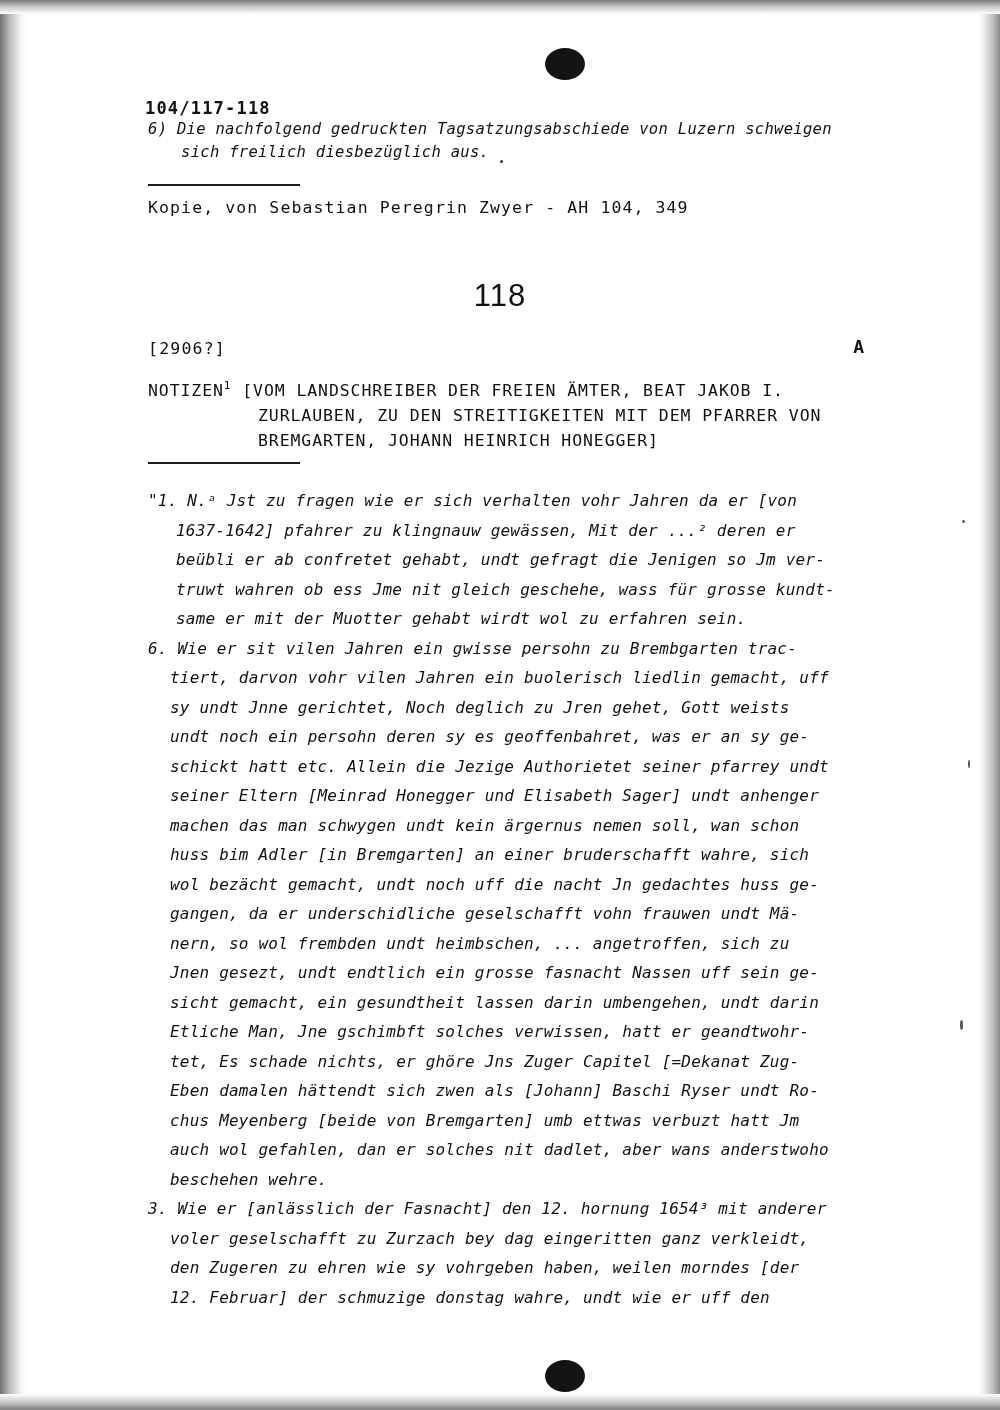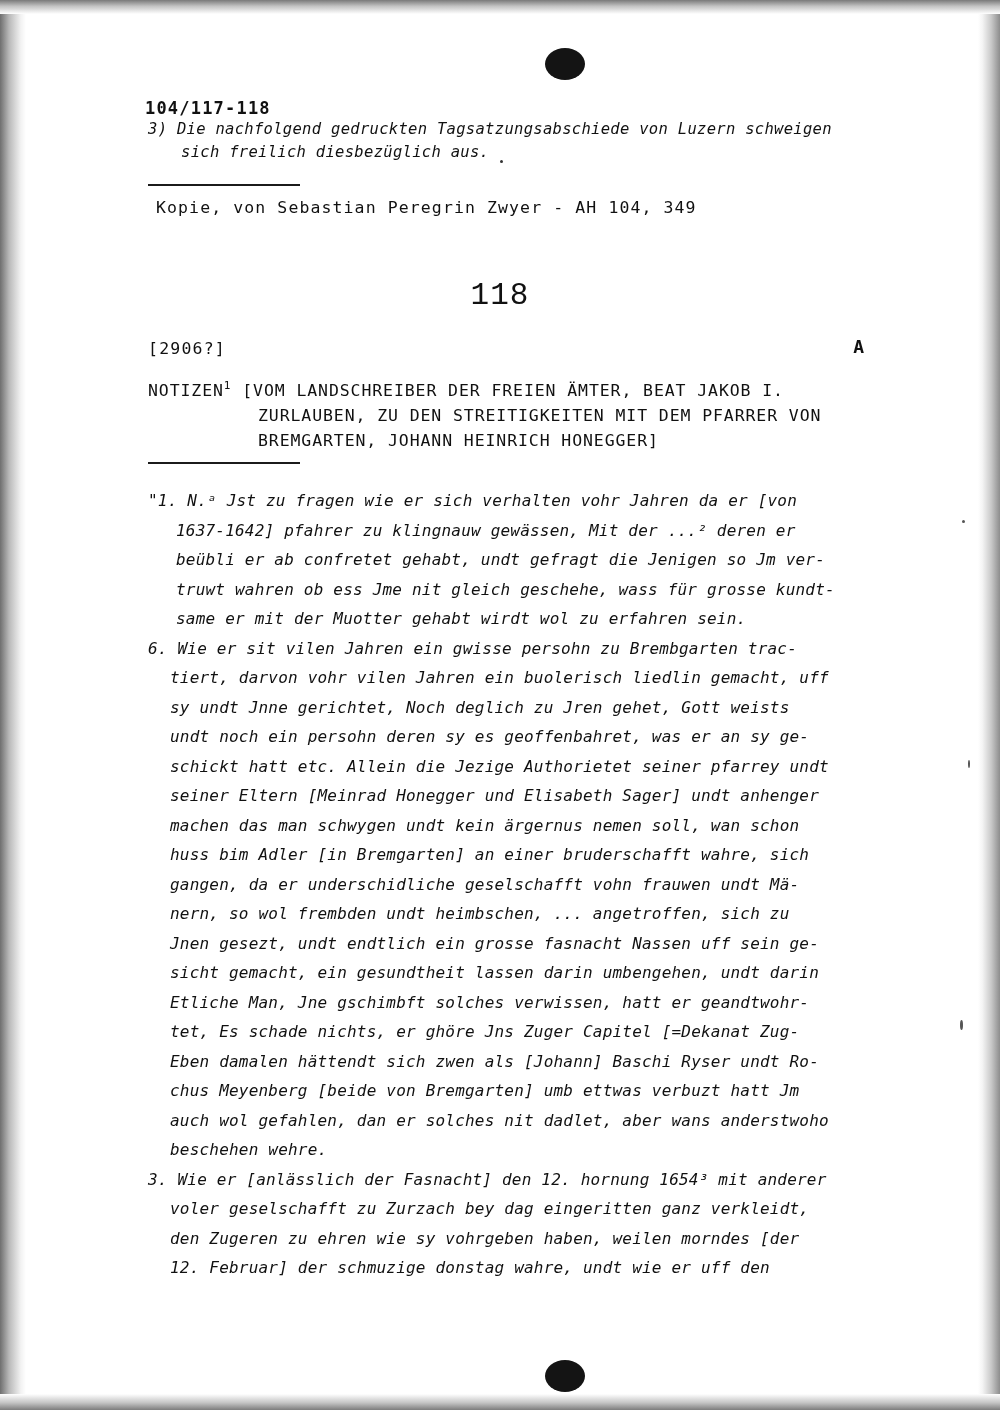--- a/index.html
+++ b/index.html
@@ -95,29 +95,28 @@
     background: #333;
     border-radius: 50%;
   }
 
   .kopie {
     position: absolute;
     left: 148px;
     top: 198px;
     font-size: 16.5px;
     letter-spacing: 1.1px;
-    margin-left: 8px;
   }
 
   .bignum {
     position: absolute;
     left: 0; top: 278px;
     width: 1000px;
     text-align: center;
-    font-family: Liberation Mono, monospace;
+    font-family: Liberation Sans, sans-serif;
     font-size: 31px;
     letter-spacing: 1px;
   }
 
   .year {
     position: absolute;
     left: 148px;
     top: 339px;
     font-size: 16.5px;
     letter-spacing: 1.2px;
@@ -191,21 +190,21 @@
 
   <div class="speck" style="left:962px; top:520px; width:3px; height:3px;"></div>
   <div class="speck" style="left:968px; top:760px; width:2px; height:8px;"></div>
   <div class="speck" style="left:960px; top:1020px; width:3px; height:10px;"></div>
 
   <div class="content">
 
     <div class="folio">104/117-118</div>
 
     <div class="note-4">
-      <span class="ln">3) Die nachfolgend gedruckten Tagsatzungsabschiede von Luzern schweigen</span>
+      <span class="ln">6) Die nachfolgend gedruckten Tagsatzungsabschiede von Luzern schweigen</span>
       <span class="ln indent">sich freilich diesbezüglich aus.</span>
     </div>
 
     <div class="dot-mid"></div>
     <div class="rule-1"></div>
 
     <div class="kopie">Kopie, von Sebastian Peregrin Zwyer   -   AH 104, 349</div>
 
     <div class="bignum">118</div>
 
@@ -227,20 +226,21 @@
       <span class="ln hang">truwt wahren ob ess Jme nit gleich geschehe, wass für grosse kundt-</span>
       <span class="ln hang">same er mit der Muotter gehabt wirdt wol zu erfahren sein.</span>
       <span class="ln">6. Wie er sit vilen Jahren ein gwisse persohn zu Brembgarten trac-</span>
       <span class="ln hang2">tiert, darvon vohr vilen Jahren ein buolerisch liedlin gemacht, uff</span>
       <span class="ln hang2">sy undt Jnne gerichtet, Noch deglich zu Jren gehet, Gott weists</span>
       <span class="ln hang2">undt noch ein persohn deren sy es geoffenbahret, was er an sy ge-</span>
       <span class="ln hang2">schickt hatt etc. Allein die Jezige Authorietet seiner pfarrey undt</span>
       <span class="ln hang2">seiner Eltern [Meinrad Honegger und Elisabeth Sager] undt anhenger</span>
       <span class="ln hang2">machen das man schwygen undt kein ärgernus nemen soll, wan schon</span>
       <span class="ln hang2">huss bim Adler [in Bremgarten] an einer bruderschafft wahre, sich</span>
+      <span class="ln hang2">wol bezächt gemacht, undt noch uff die nacht Jn gedachtes huss ge-</span>
       <span class="ln hang2">gangen, da er underschidliche geselschafft vohn frauwen undt Mä-</span>
       <span class="ln hang2">nern, so wol frembden undt heimbschen, ... angetroffen, sich zu</span>
       <span class="ln hang2">Jnen gesezt, undt endtlich ein grosse fasnacht Nassen uff sein ge-</span>
       <span class="ln hang2">sicht gemacht, ein gesundtheit lassen darin umbengehen, undt darin</span>
       <span class="ln hang2">Etliche Man, Jne gschimbft solches verwissen, hatt er geandtwohr-</span>
       <span class="ln hang2">tet, Es schade nichts, er ghöre Jns Zuger Capitel [=Dekanat Zug-</span>
       <span class="ln hang2">Eben damalen hättendt sich zwen als [Johann] Baschi Ryser undt Ro-</span>
       <span class="ln hang2">chus Meyenberg [beide von Bremgarten] umb ettwas verbuzt hatt Jm</span>
       <span class="ln hang2">auch wol gefahlen, dan er solches nit dadlet, aber wans anderstwoho</span>
       <span class="ln hang2">beschehen wehre.</span>

